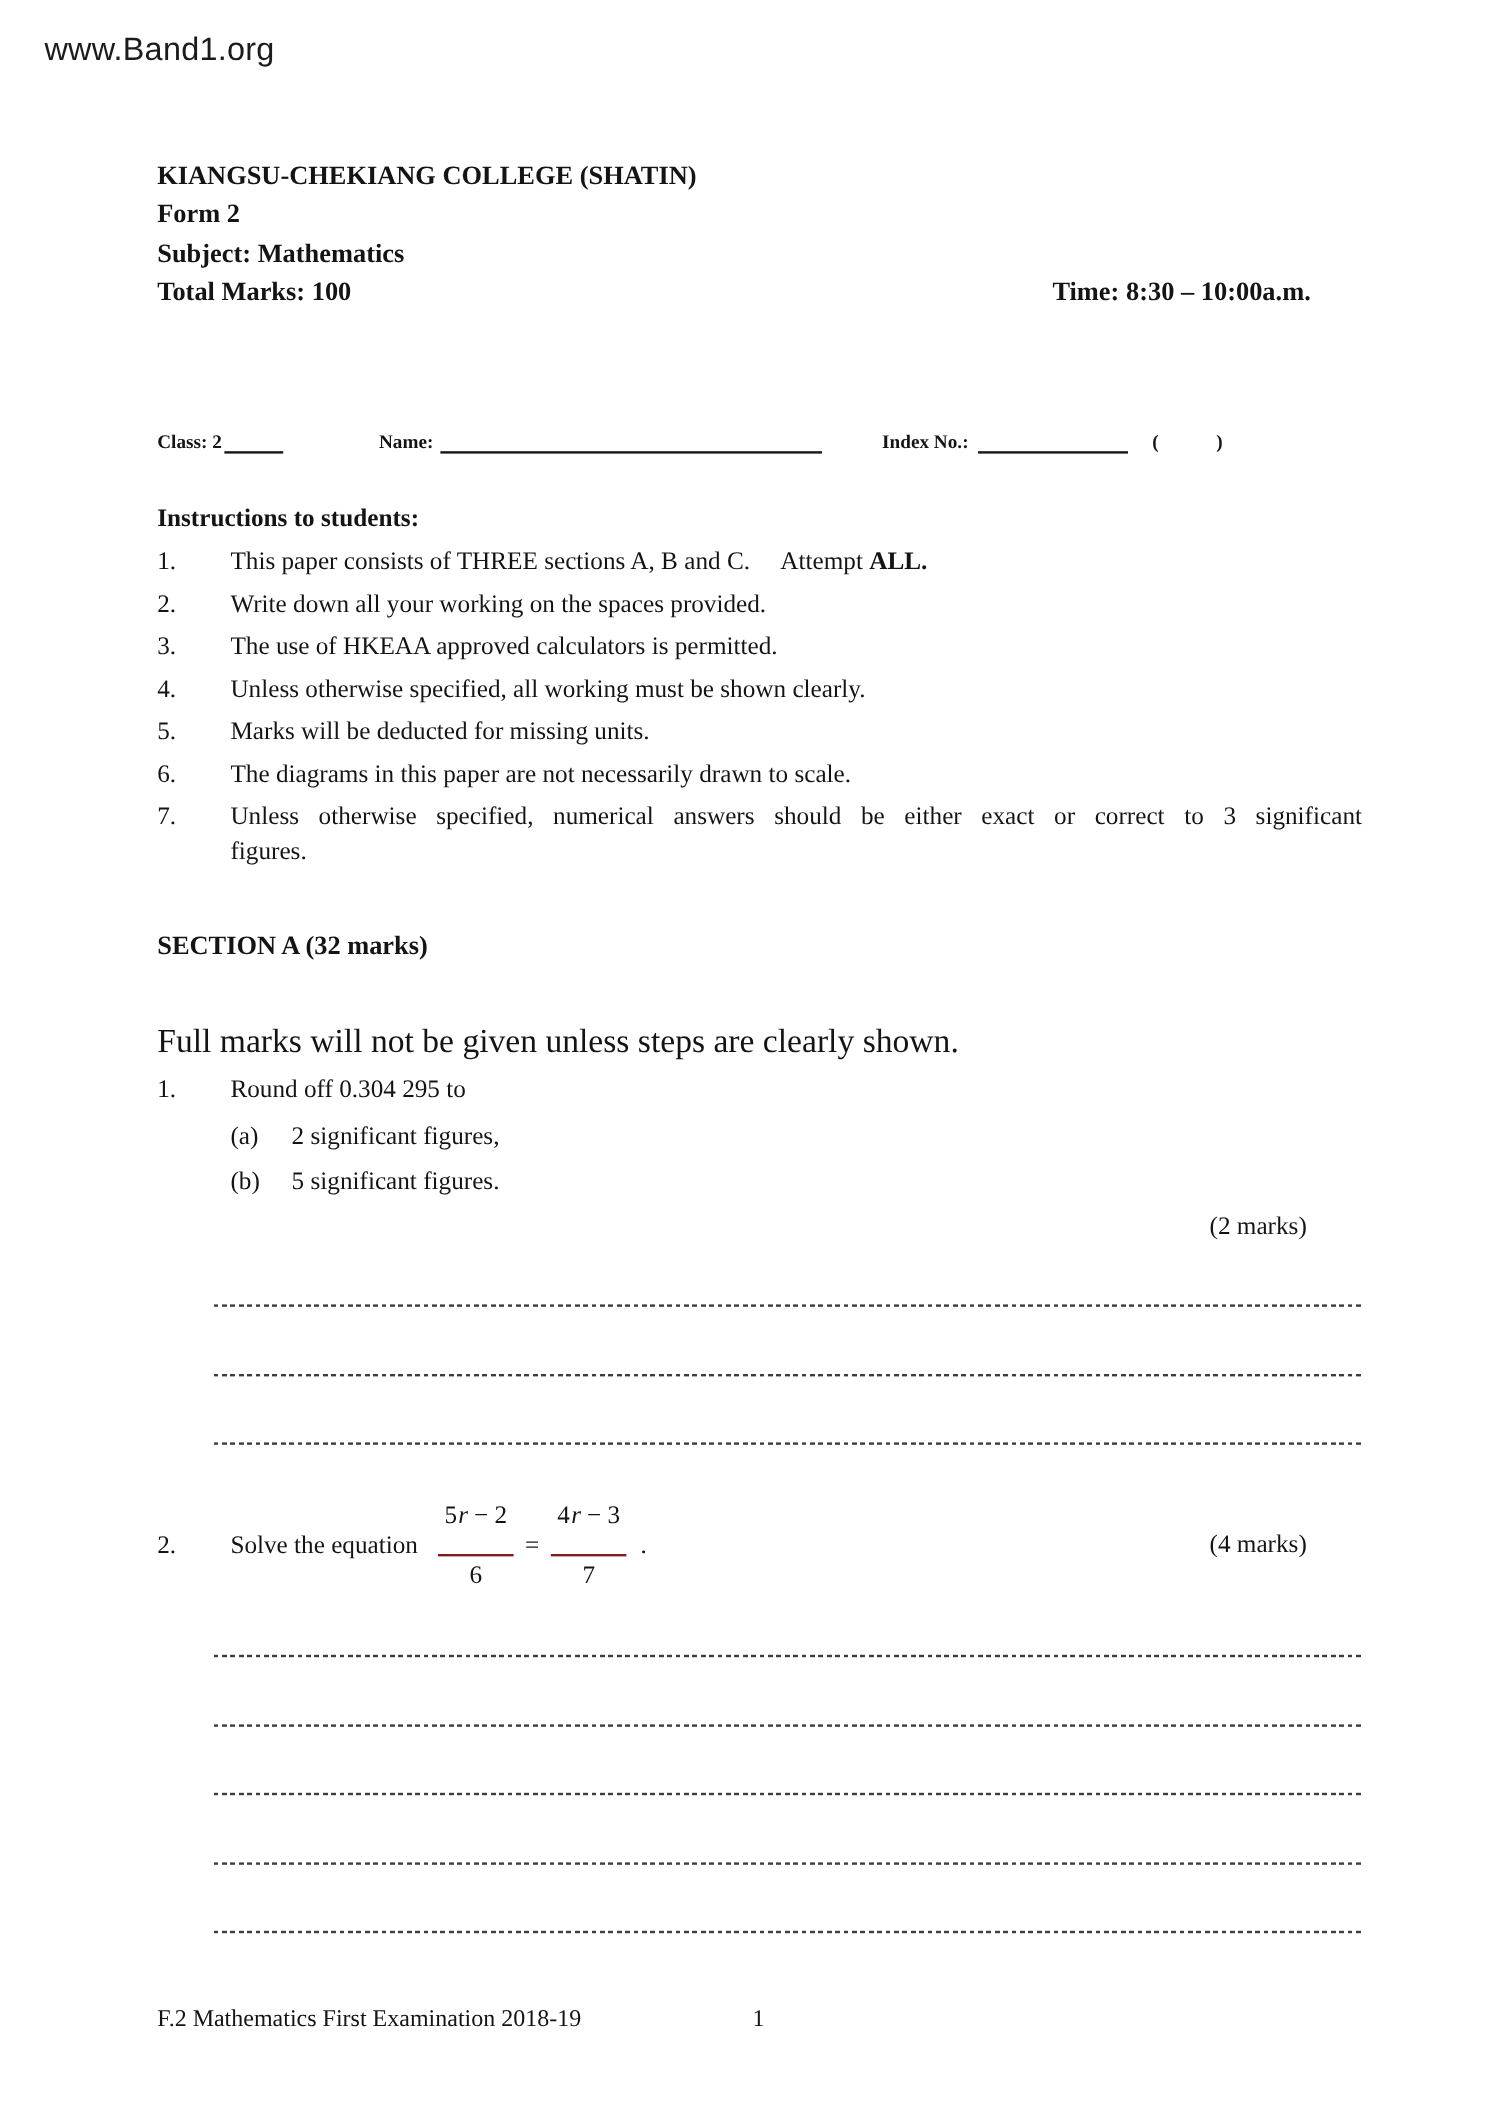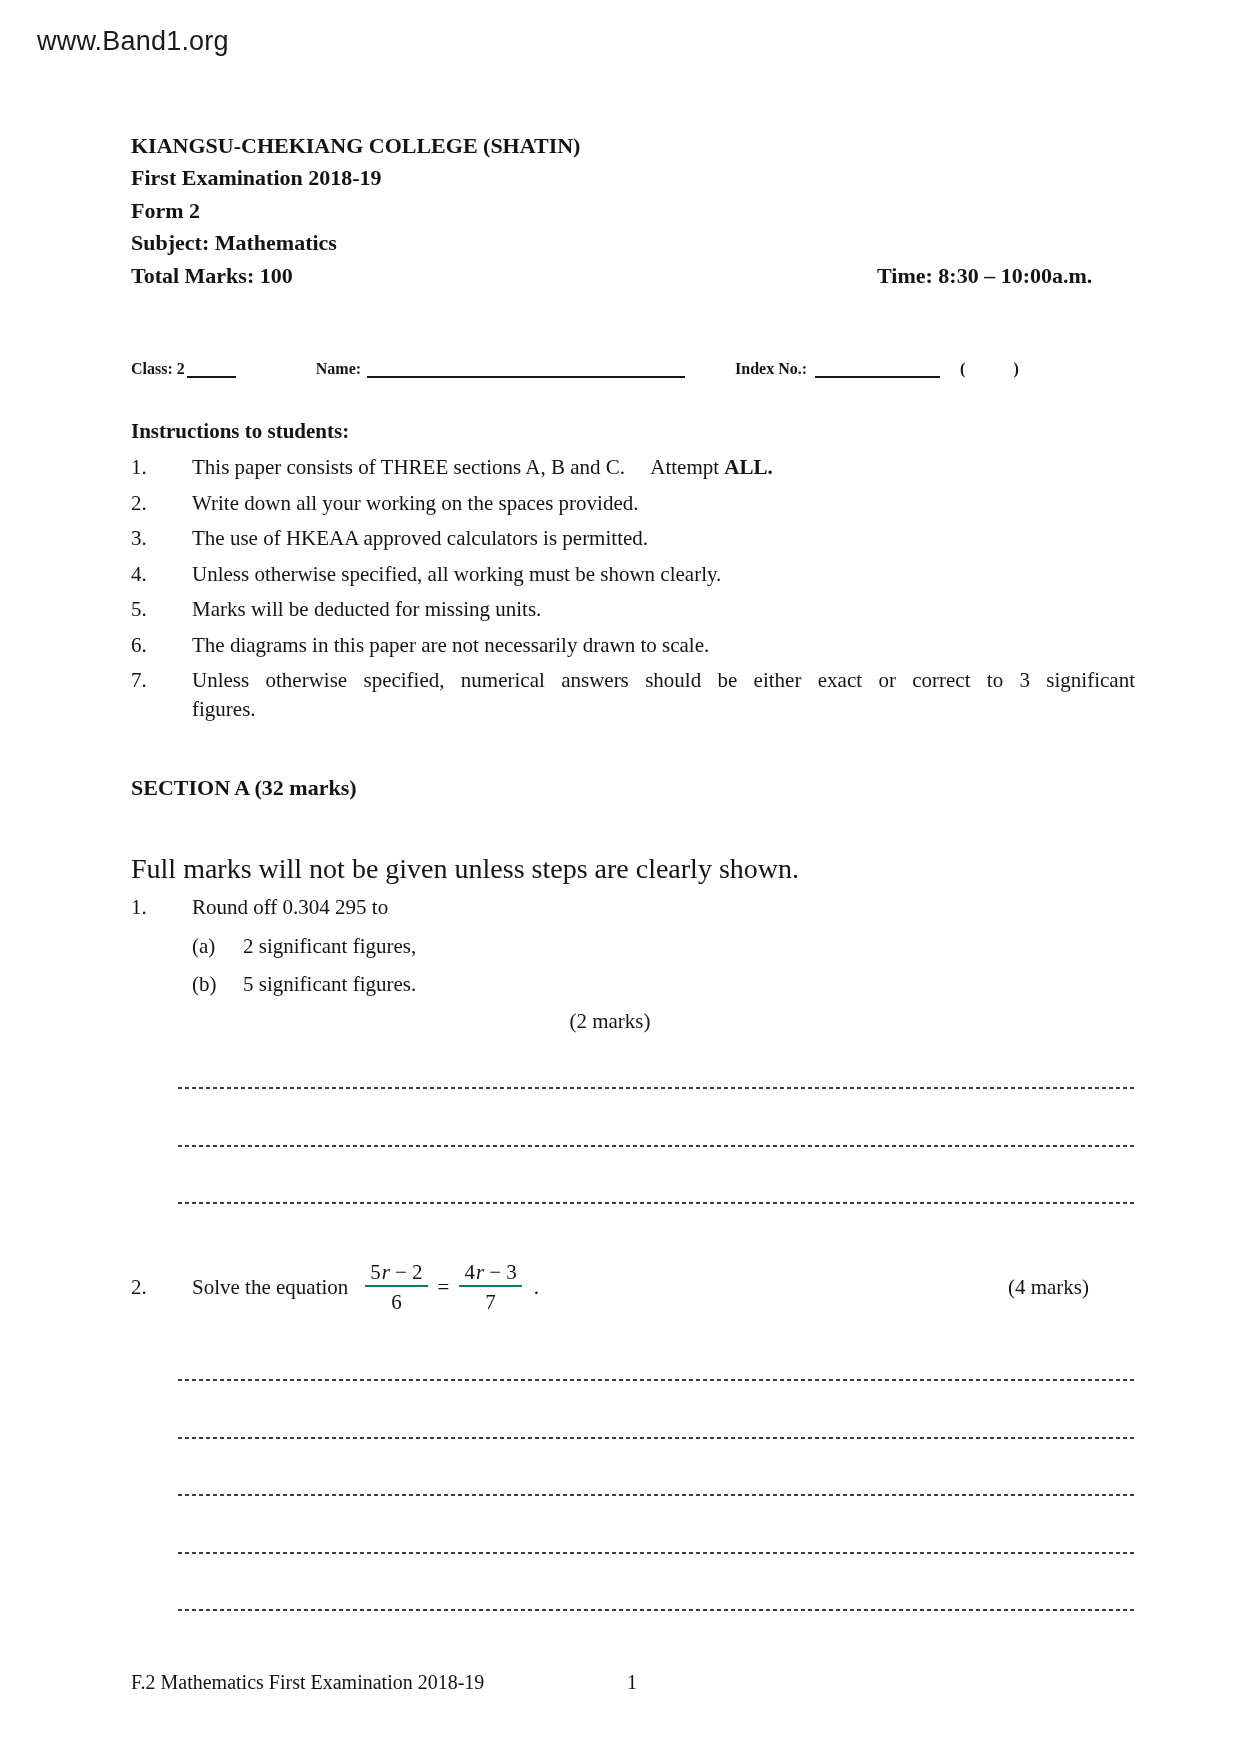--- a/index.html
+++ b/index.html
@@ -48,29 +48,29 @@
   .justify{text-align:justify; word-spacing:6px;}
   
   .section-a-heading{position:absolute; left:131px; top:775px; font-size:22px; font-weight:bold;}
   .section-a-note{position:absolute; left:131px; top:853px; font-size:28px;}
   
   .q1{position:absolute; left:131px; top:893px; width:1004px; font-size:21px;}
   .q-row{display:flex; line-height:29px;}
   .q-num{width:61px; flex:none;}
   .q-part{display:flex; margin-left:61px; margin-top:11px; line-height:27px;}
   .part-label{width:51px; flex:none;}
-  .marks-row{text-align:center; padding-right:46px; margin-top:10px; line-height:27px;}
+  .marks-row{text-align:right; padding-right:46px; margin-top:10px; line-height:27px;}
   .q2{
     position:absolute; left:131px; top:1253px; width:1004px; height:68px;
     display:flex; align-items:center; font-size:21px;
   }
   .q2 .q-num{width:61px; flex:none;}
   .equation{display:inline-flex; align-items:center; margin-left:10px;}
   .frac{display:inline-flex; flex-direction:column; align-items:center; margin:0 7px;}
-  .frac-num{padding:0 5px 0; border-bottom:2px solid #0f766e; white-space:nowrap;}
+  .frac-num{padding:0 5px 20px; border-bottom:2px solid #7f1d1d; white-space:nowrap;}
   .frac-den{padding-top:3px;}
   .eq-sign{margin:0 3px;}
   .eq-period{margin-left:5px;}
   .var{font-style:italic;}
   .op-rest{margin-left:5px;}
   .coef{margin-right:1px;}
   .q2-marks{position:absolute; right:46px; top:50%; transform:translateY(-50%);}
   
   .lines{position:absolute; left:178px; width:957px;}
   .lines-q1{top:1087px;}
@@ -86,21 +86,20 @@
 </style>
 </head>
 <body>
 
 <div class="page">
 
   <div class="watermark">www.Band1.org</div>
 
   <div class="header">
     <div class="h-line">KIANGSU-CHEKIANG COLLEGE (SHATIN)</div>
-    <div class="h-line">First Examination 2018-19</div>
     <div class="h-line">Form 2</div>
     <div class="h-line">Subject: Mathematics</div>
     <div class="h-line">
       <span>Total Marks: 100</span>
       <span class="h-right">Time: 8:30 – 10:00a.m.</span>
     </div>
   </div>
 
   <div class="student-row">
     <span>Class: 2</span><span class="blank blank-class"></span>

